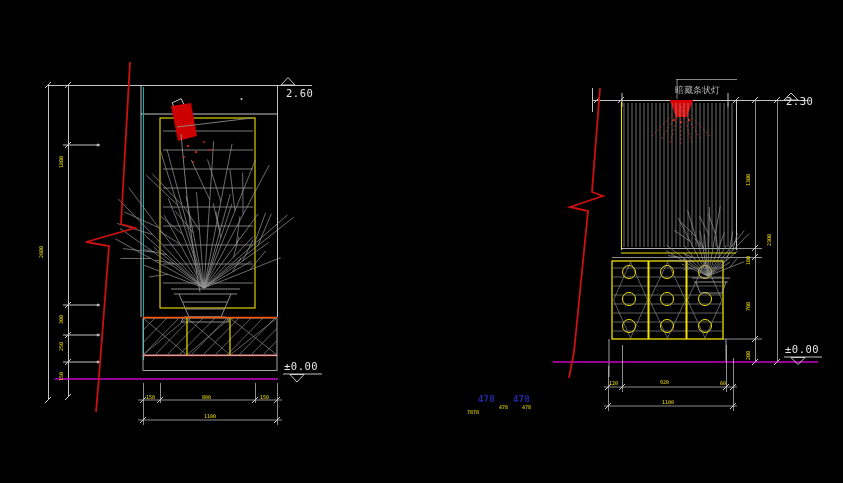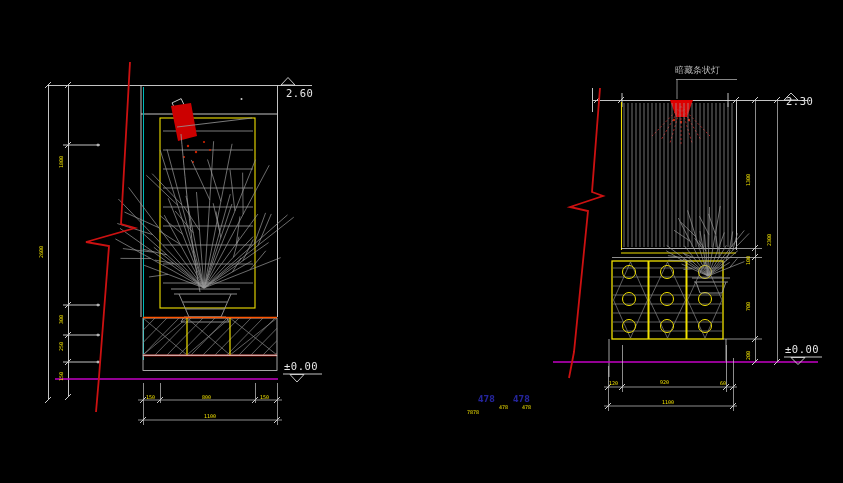--- a/index.html
+++ b/index.html
@@ -2,21 +2,21 @@
 <html><head>
 <meta charset="utf-8">
 <style>
   html,body{margin:0;padding:0;background:#000;}
   .canvas{position:relative;width:843px;height:483px;background:#000;overflow:hidden;
           font-family:"DejaVu Sans Mono",monospace;}
   .canvas svg{position:absolute;left:0;top:0;}
   .lvl{position:absolute;color:#e6e6e6;font:10.5px "DejaVu Sans Mono",monospace;letter-spacing:.5px;white-space:nowrap;text-align:right;}
   .vd{position:absolute;color:#f0e000;font:5px "DejaVu Sans Mono",monospace;transform:rotate(-90deg);transform-origin:0 100%;white-space:nowrap;}
   .hd{position:absolute;color:#f0e000;font:5px "DejaVu Sans Mono",monospace;white-space:nowrap;}
-  .lbl{position:absolute;color:#b5b5b5;font:9px "DejaVu Sans",sans-serif;white-space:nowrap;}
+  .lbl{position:absolute;color:#b5b5b5;font:9px "DejaVu Sans",sans-serif;white-space:nowrap;margin-top:20px;}
   .fblue{position:absolute;color:#24249a;font:bold 8px "DejaVu Sans",sans-serif;white-space:nowrap;}
 </style>
 </head>
 <body>
 
 <div class="canvas">
 
 <svg width="843" height="483" viewBox="0 0 843 483">
   <defs>
     <clipPath id="hclip">

